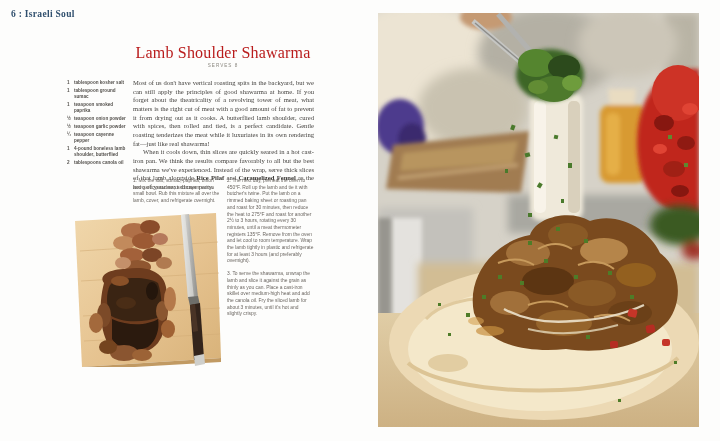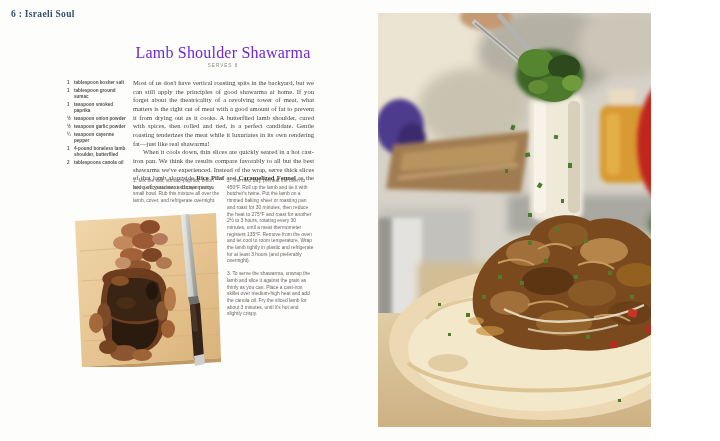--- a/index.html
+++ b/index.html
@@ -1,34 +1,34 @@
 <!DOCTYPE html>
 <html><head>
 <meta charset="utf-8">
 <style>
   * { margin:0; padding:0; box-sizing:border-box; }
   html,body { background:#ffffff; }
   .spread {
-    position:relative; width:651px; height:441px;
+    position:relative; width:720px; height:441px;
     background:#fdfdfc; overflow:hidden;
     font-family:"Liberation Serif", serif;
   }
   
   .running-header {
     position:absolute; left:11px; top:9px;
     font-family:"Liberation Serif", serif;
     font-weight:bold; font-size:9.5px; letter-spacing:.3px;
     color:#31506e;
   }
   .title {
     position:absolute; left:113px; top:44px; width:220px;
     text-align:center;
     font-family:"Liberation Serif", serif;
     font-weight:normal; font-size:16px; letter-spacing:.2px;
-    color:#6d28d9;
+    color:#b91c1c;
   }
   .serves {
     position:absolute; left:113px; top:63px; width:220px;
     text-align:center;
     font-family:"Liberation Sans", sans-serif;
     font-size:4.6px; letter-spacing:1px; text-transform:uppercase;
     color:#8a8larsa;
     color:#8a877f;
   }
   .ingredients {

